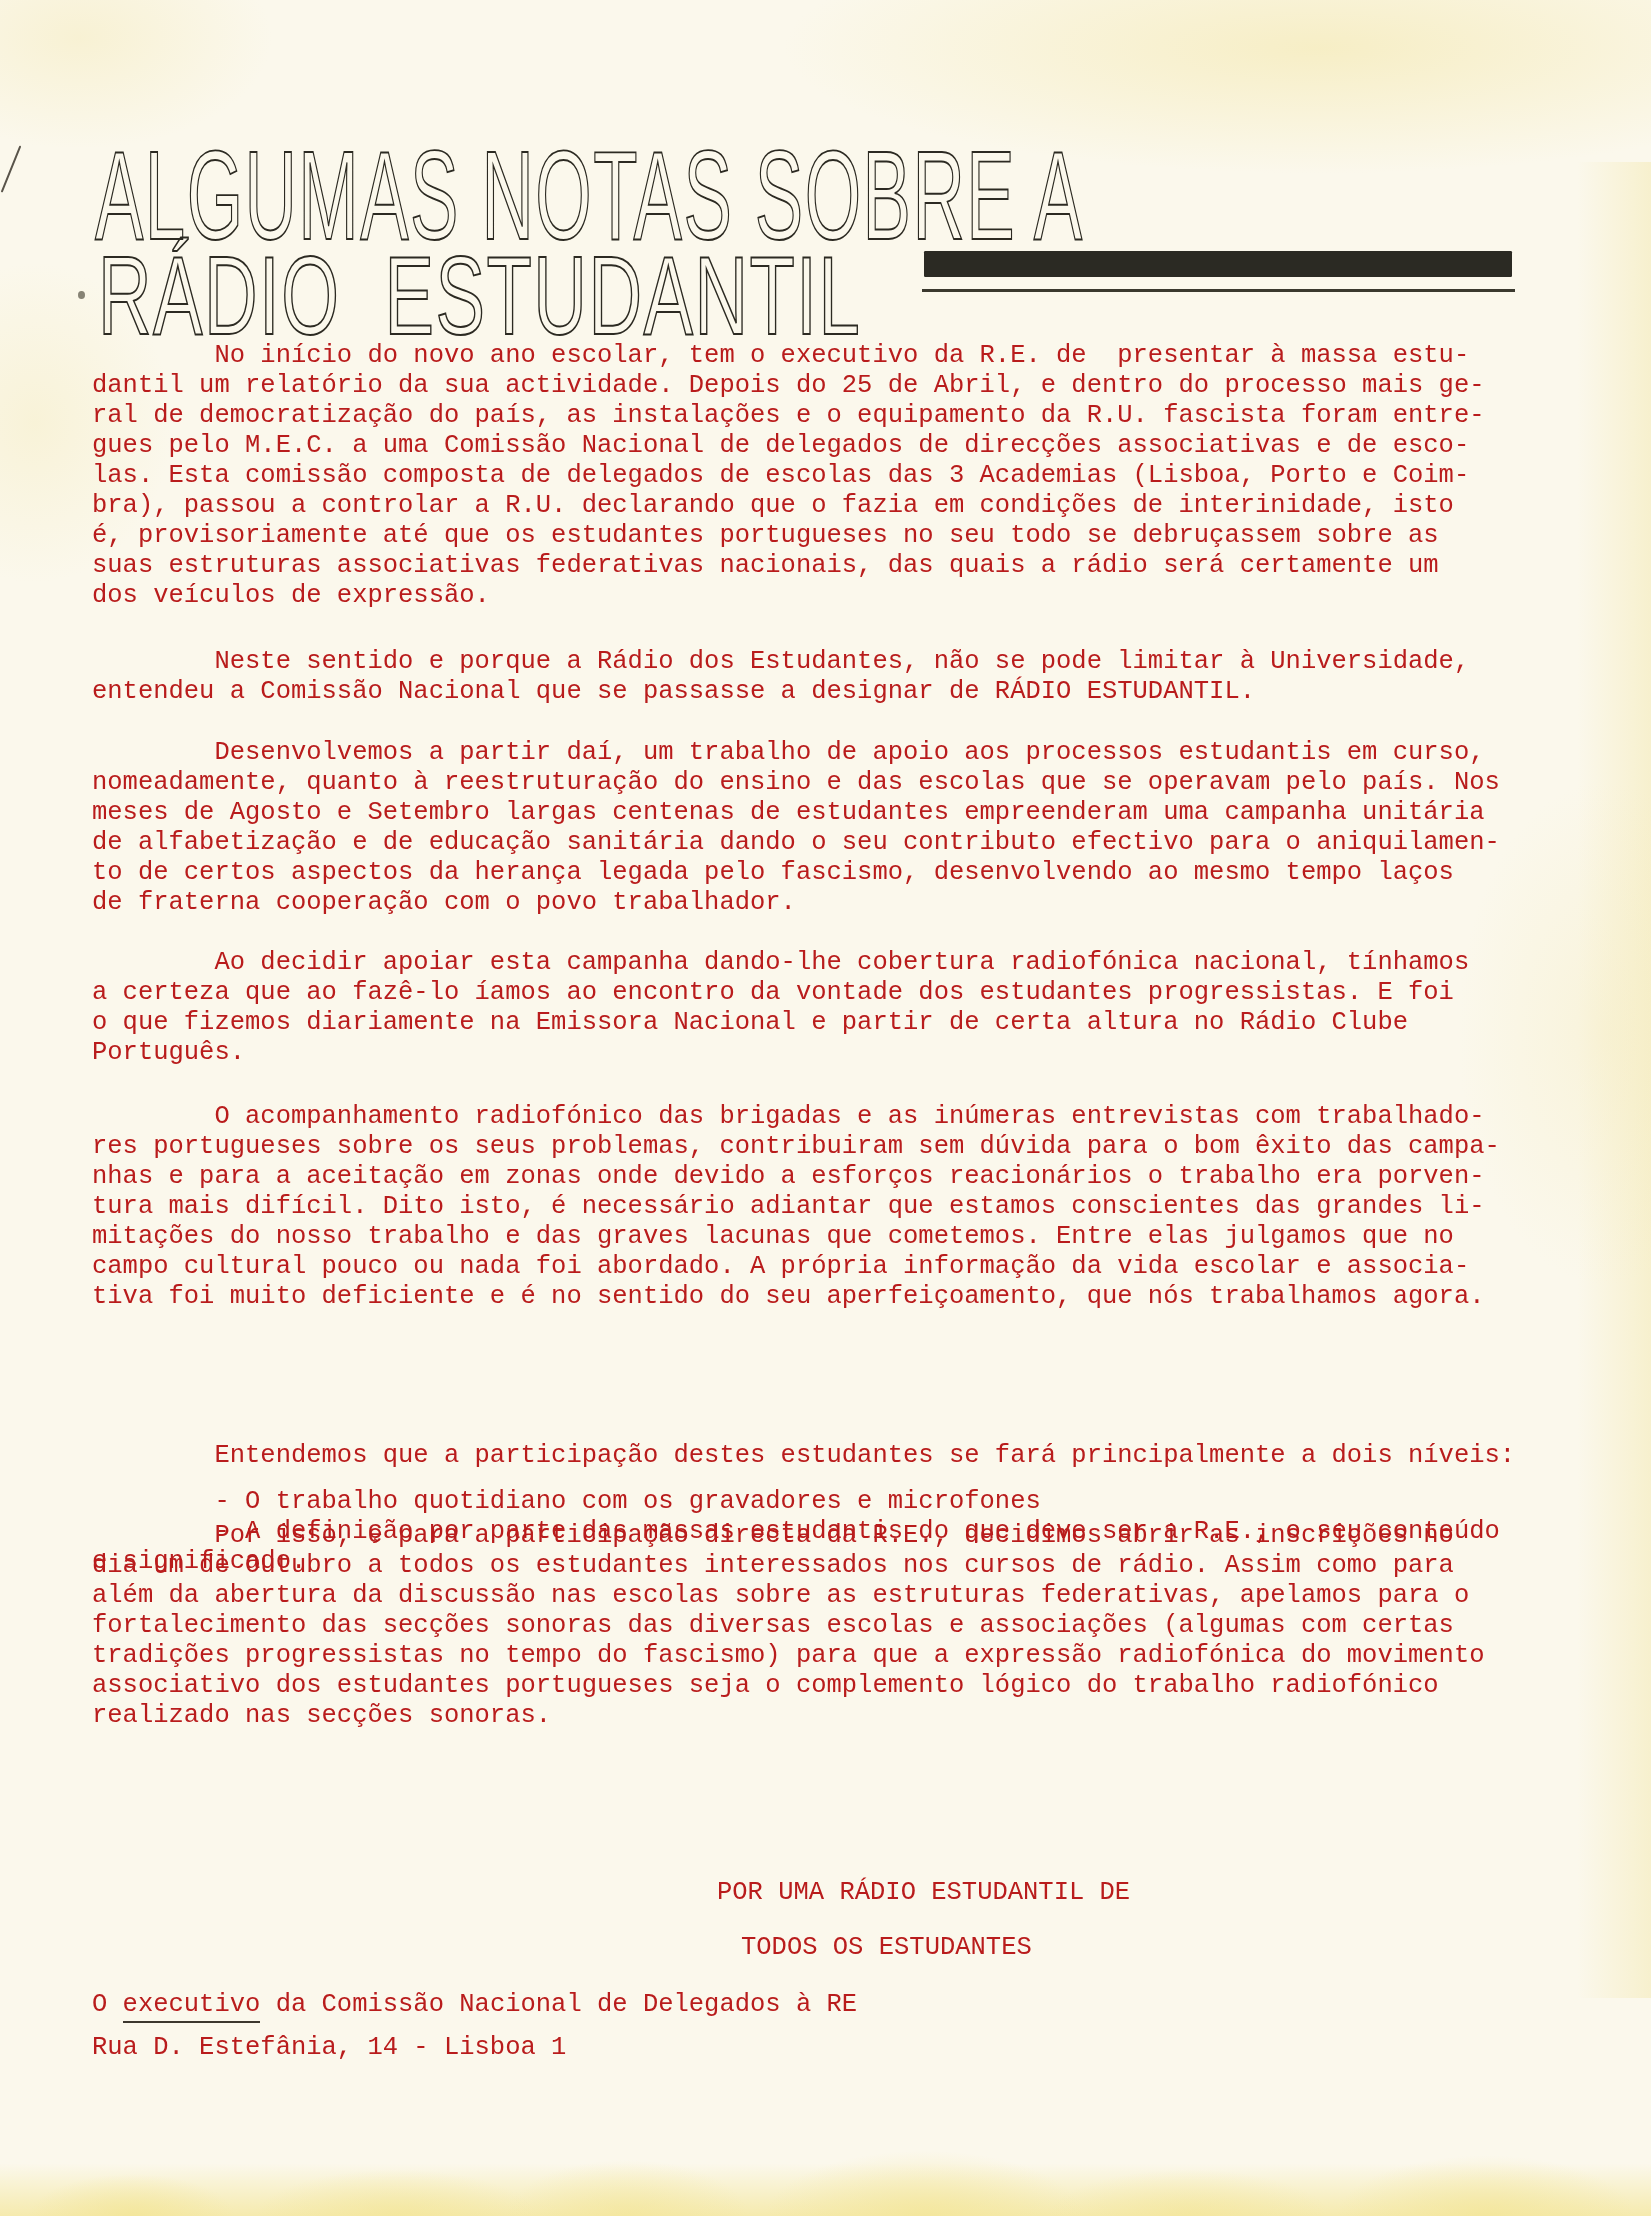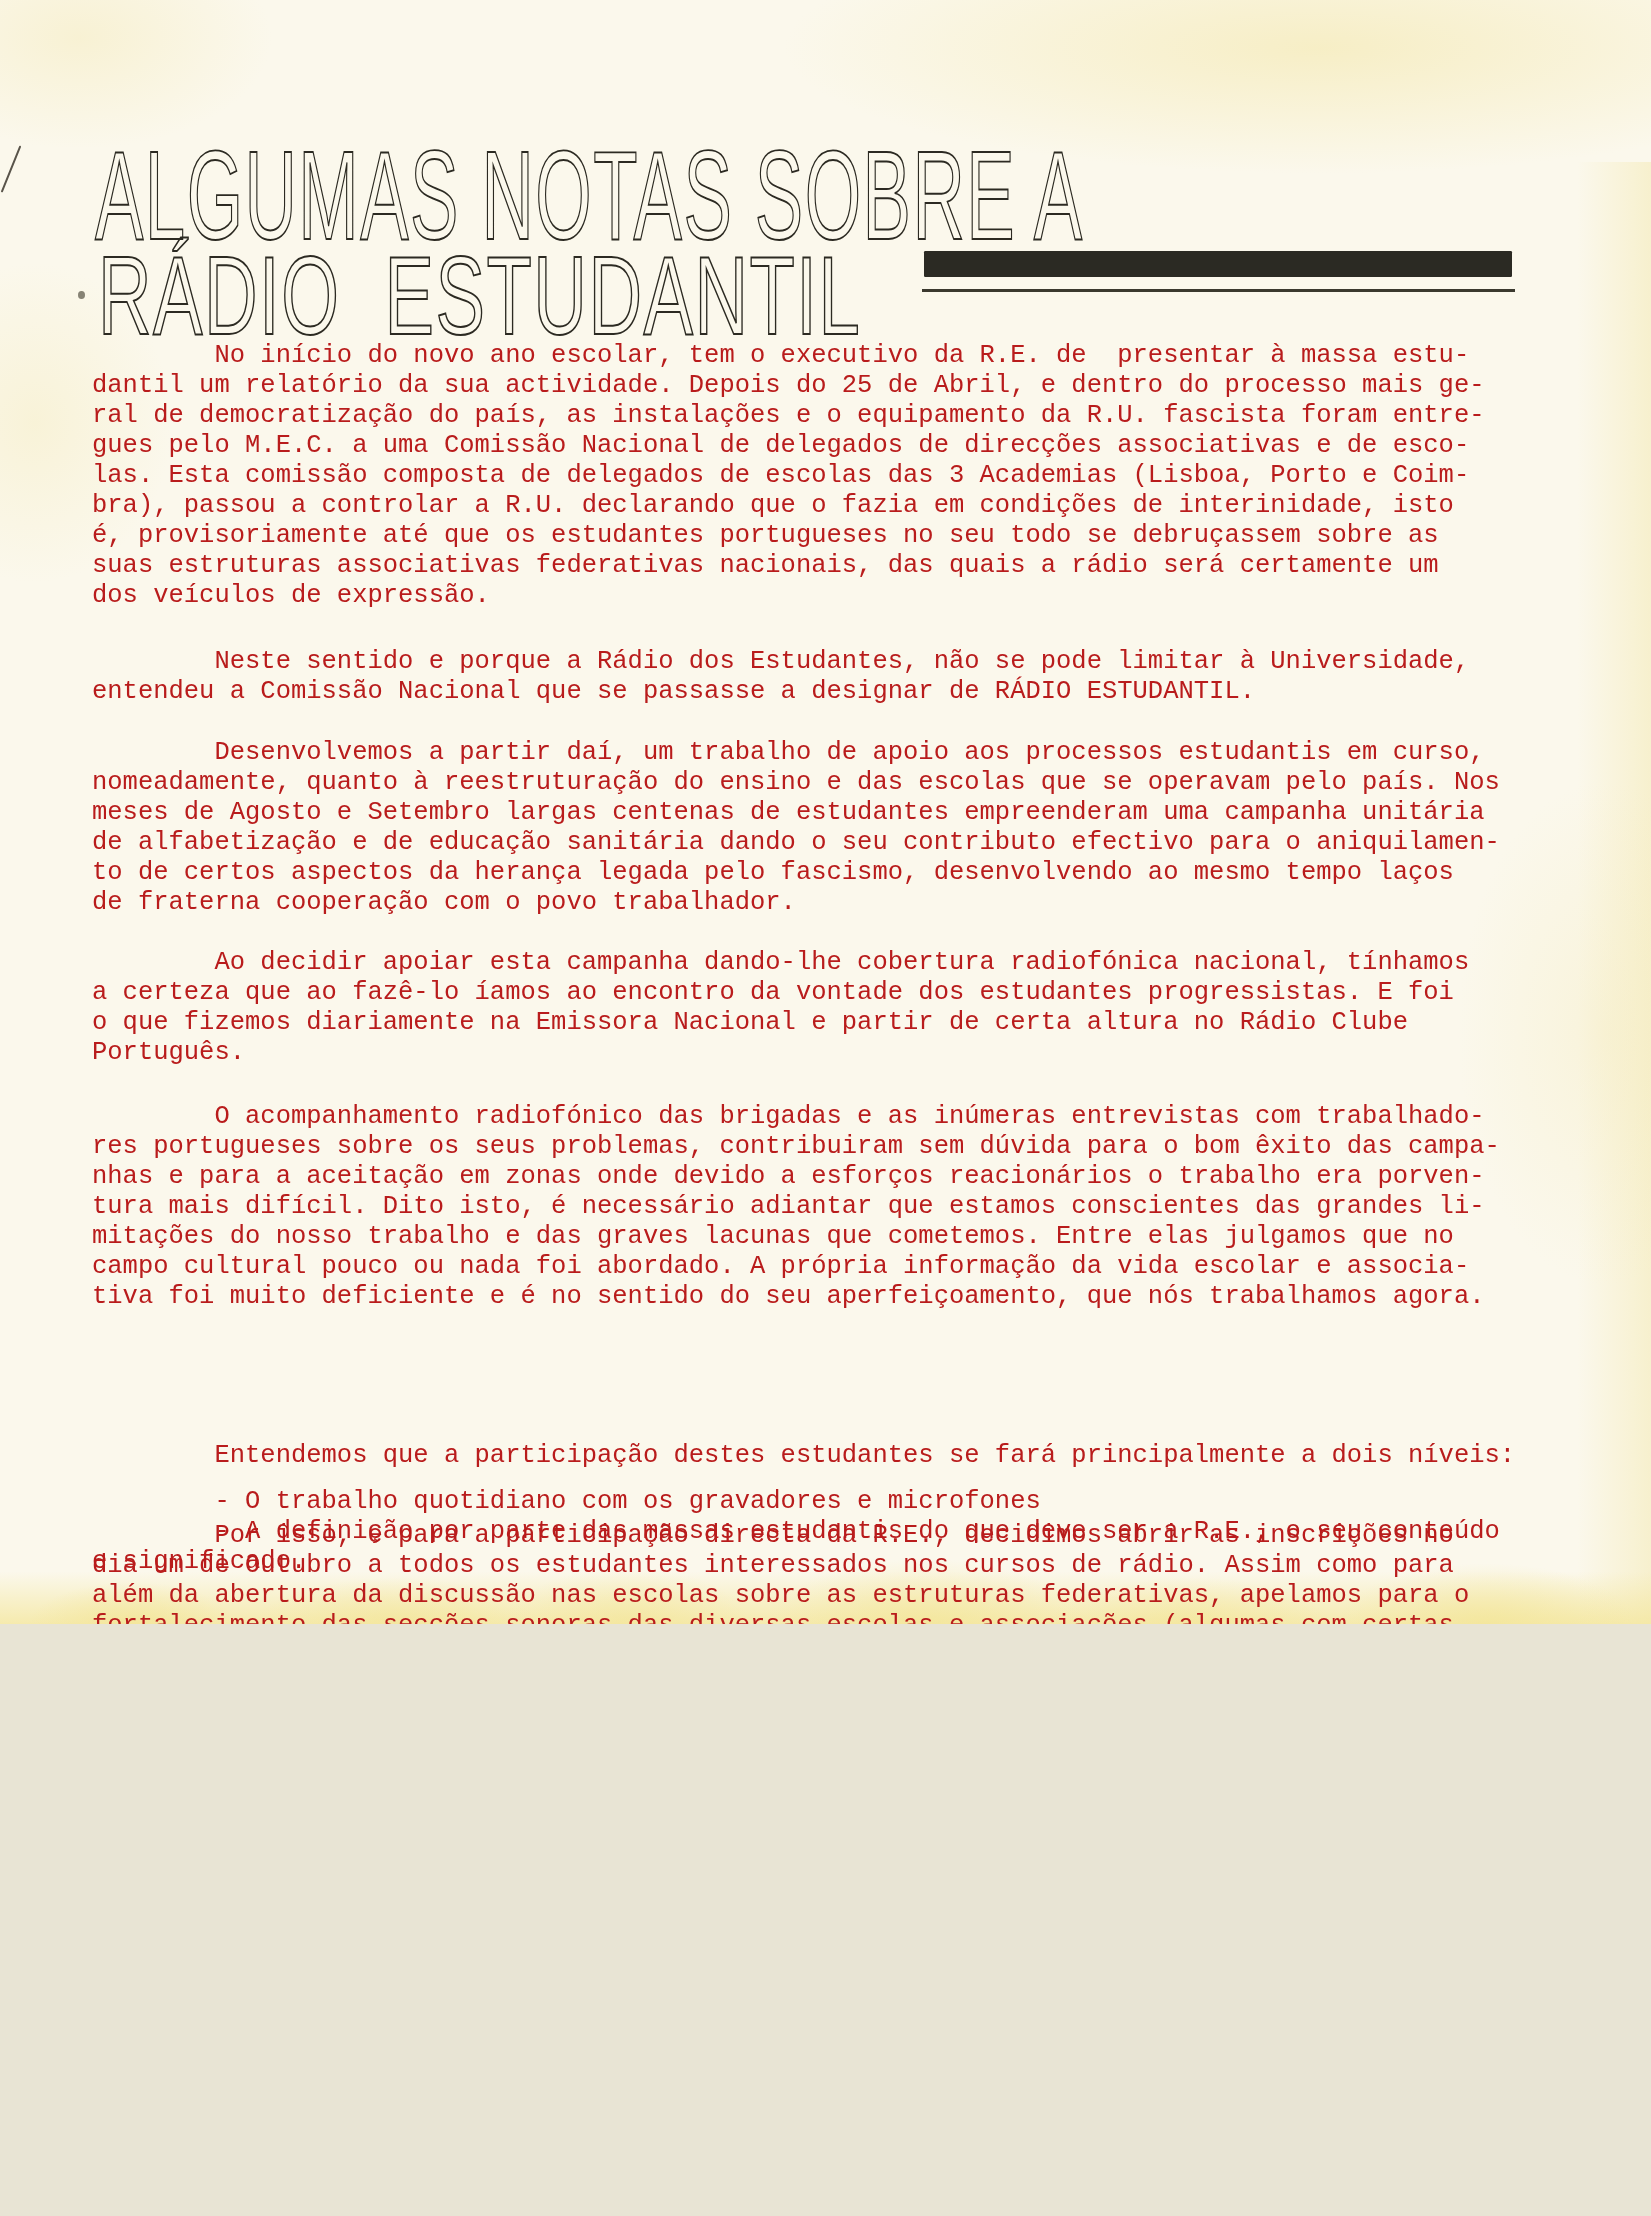--- a/index.html
+++ b/index.html
@@ -1,18 +1,18 @@
 <!DOCTYPE html>
 <html style="font-size:10px"><head>
 <meta charset="utf-8">
 <style>
   html,body{margin:0;padding:0;}
   body{width:1651px;height:2216px;background:#e8e4d4;}
   .page{
-    position:relative;width:1651px;height:1624px;overflow:hidden;
+    position:relative;width:1651px;height:2216px;overflow:hidden;
     background:#fbf8ec;
     font-family:"Liberation Mono","DejaVu Sans Mono",monospace;
     color:#3c372e;
   }
   
   .stain{position:absolute;pointer-events:none;}
   .stain-top-right{left:778px;top:-37px;width:902px;height:212px;
     background:radial-gradient(ellipse at 60% 40%,rgba(243,230,166,.55),rgba(243,230,166,0) 70%);}
   .stain-top-left{left:-50px;top:-37px;width:324px;height:187px;
     background:radial-gradient(ellipse at 40% 40%,rgba(243,231,175,.40),rgba(243,231,175,0) 70%);}

